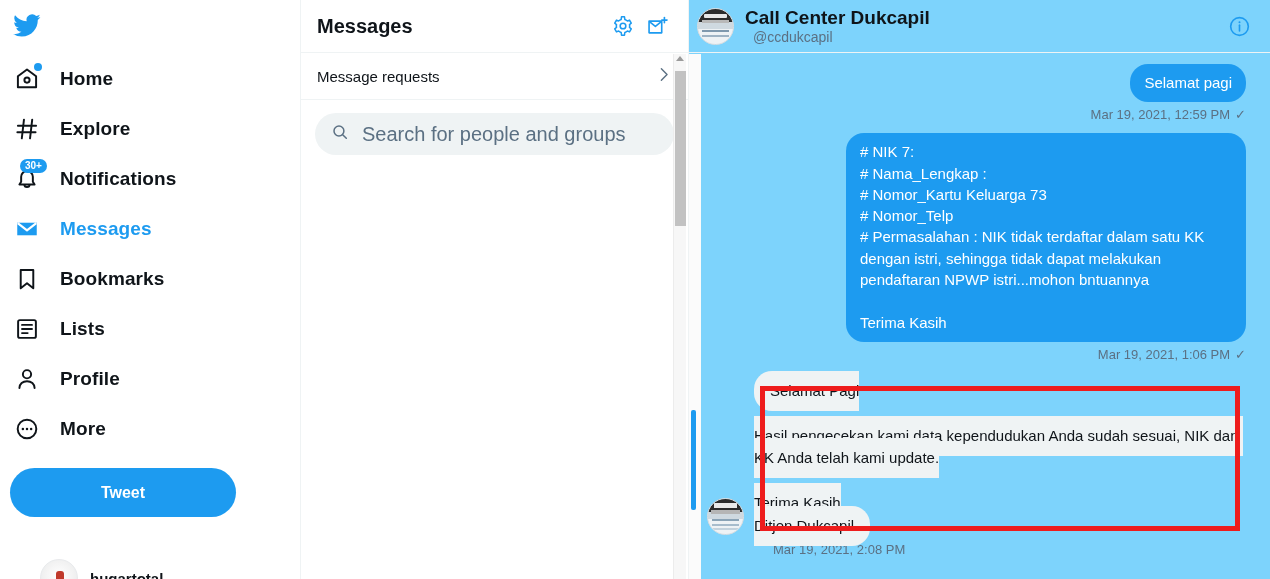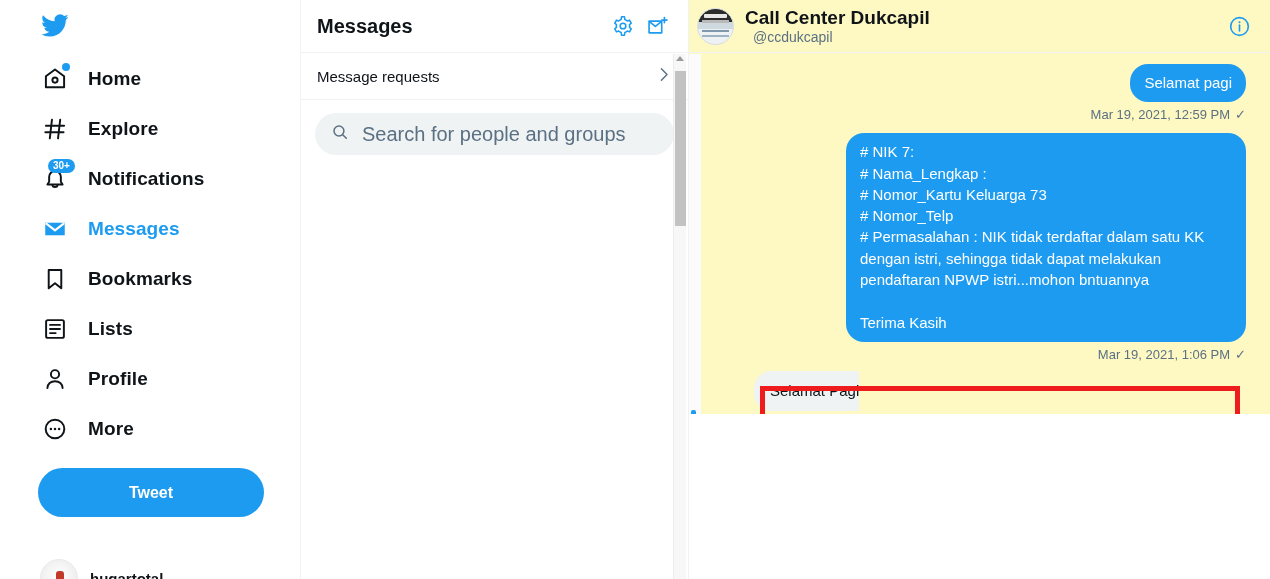--- a/index.html
+++ b/index.html
@@ -10,21 +10,20 @@
     overflow: hidden;
   }
   .app { display: flex; width: 1270px; height: 579px; }
 
   
   .sidebar {
     width: 300px; height: 579px;
     background: #ffffff;
     position: relative;
     flex: 0 0 300px;
-    padding-left: 28px;
   }
   .logo-row { height: 54px; display: flex; align-items: center; padding-left: 12px; }
   .nav-item {
     display: flex; align-items: center;
     height: 50px;
     gap: 18px;
     padding-left: 12px;
     cursor: pointer;
     color: #0f1419;
   }
@@ -101,21 +100,21 @@
     border-bottom: 5px solid #9b9b9b;
   }
   .panel-scroll-thumb {
     position: absolute; top: 17px; left: 1px;
     width: 11px; height: 155px; background: #c2c2c2;
     cursor: pointer;
   }
 
   
   .convo {
-    flex: 1; height: 414px; position: relative; background: #fef9c3;
+    flex: 1; height: 579px; position: relative; background: #7dd3fc;
     overflow: hidden;
   }
   .convo-header {
     height: 53px; display: flex; align-items: center;
     padding: 0 14px 0 8px; gap: 11px;
     border-bottom: 1px solid #eff3f4;
   }
   .avatar-dukcapil {
     width: 37px; height: 37px; border-radius: 50%;
     background: linear-gradient(#2b2b2b 0 38%, #cfd9e0 38% 58%, #eef2f5 58% 100%);

